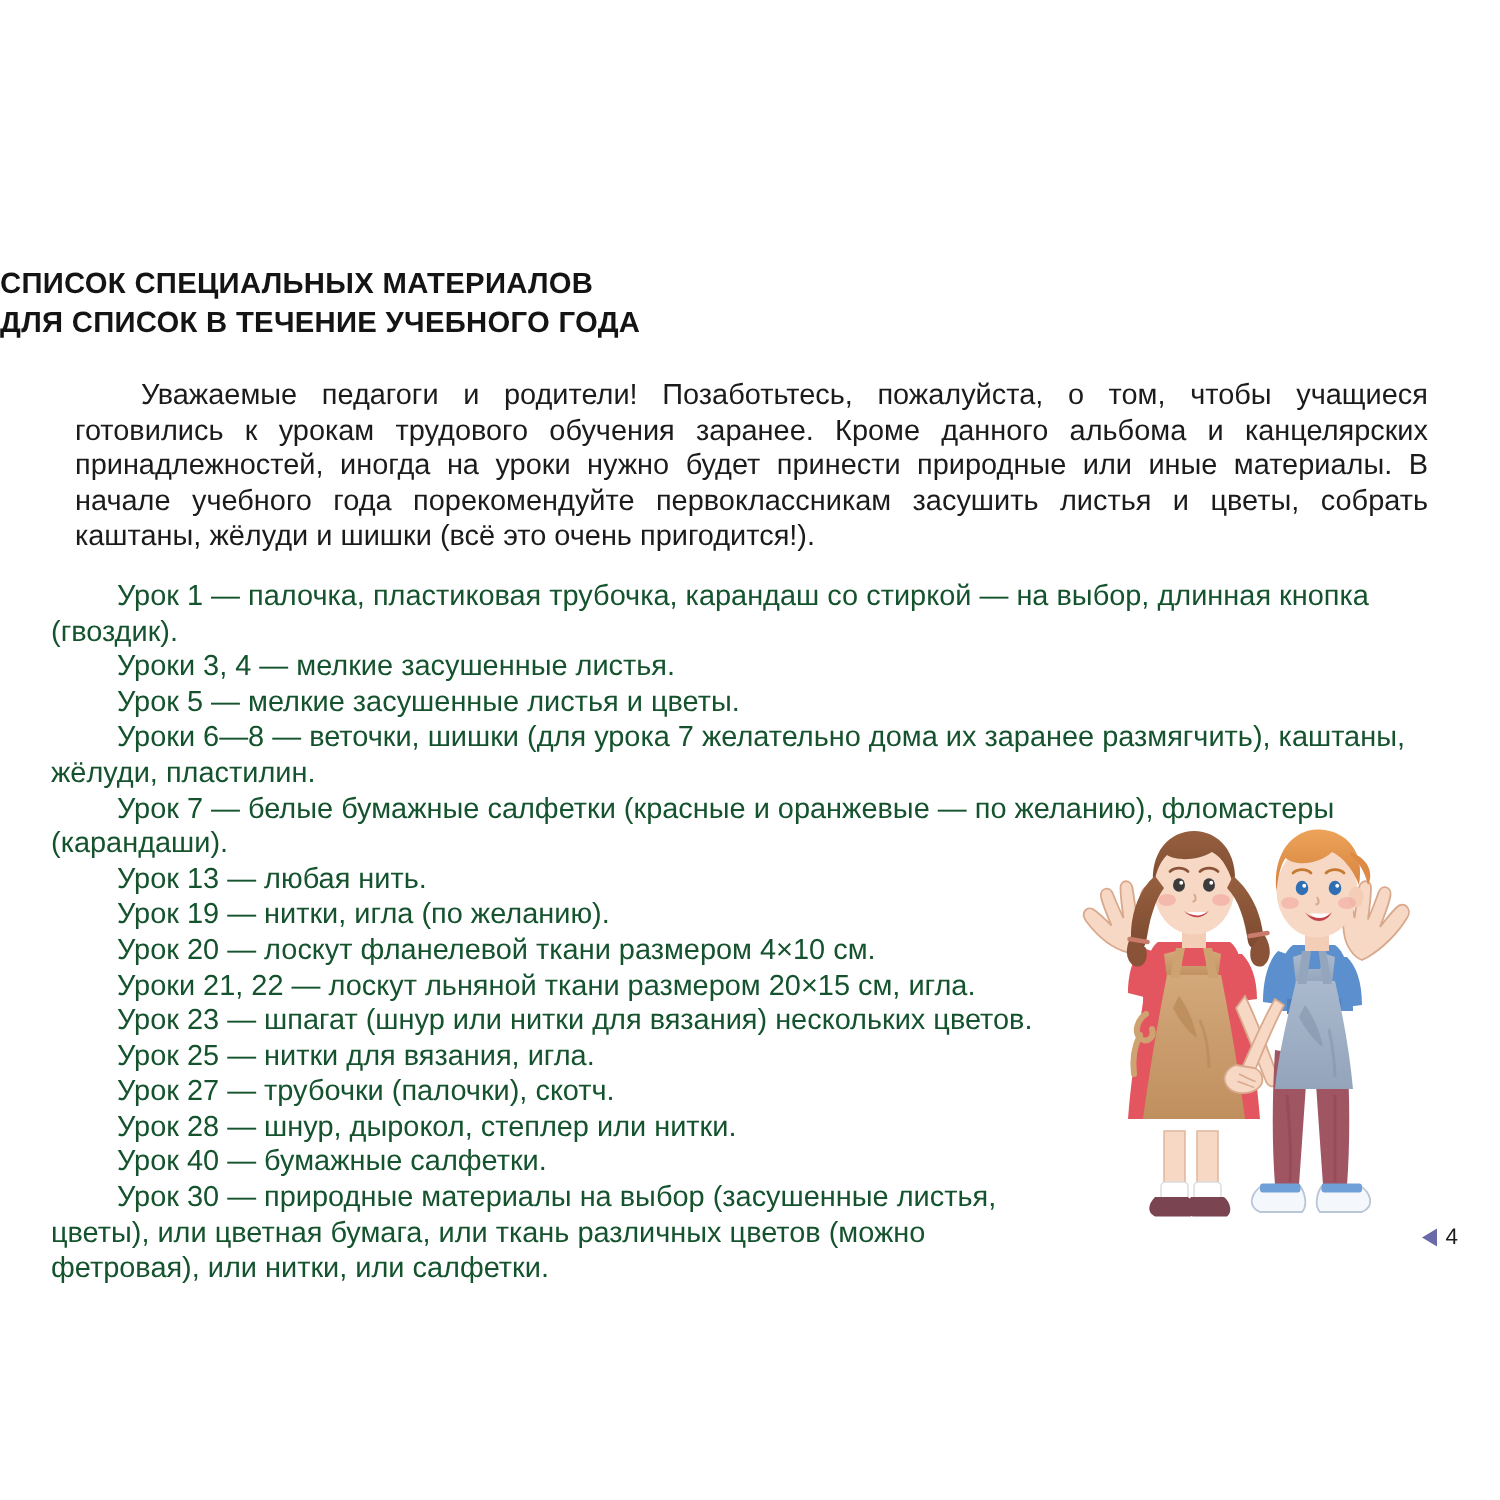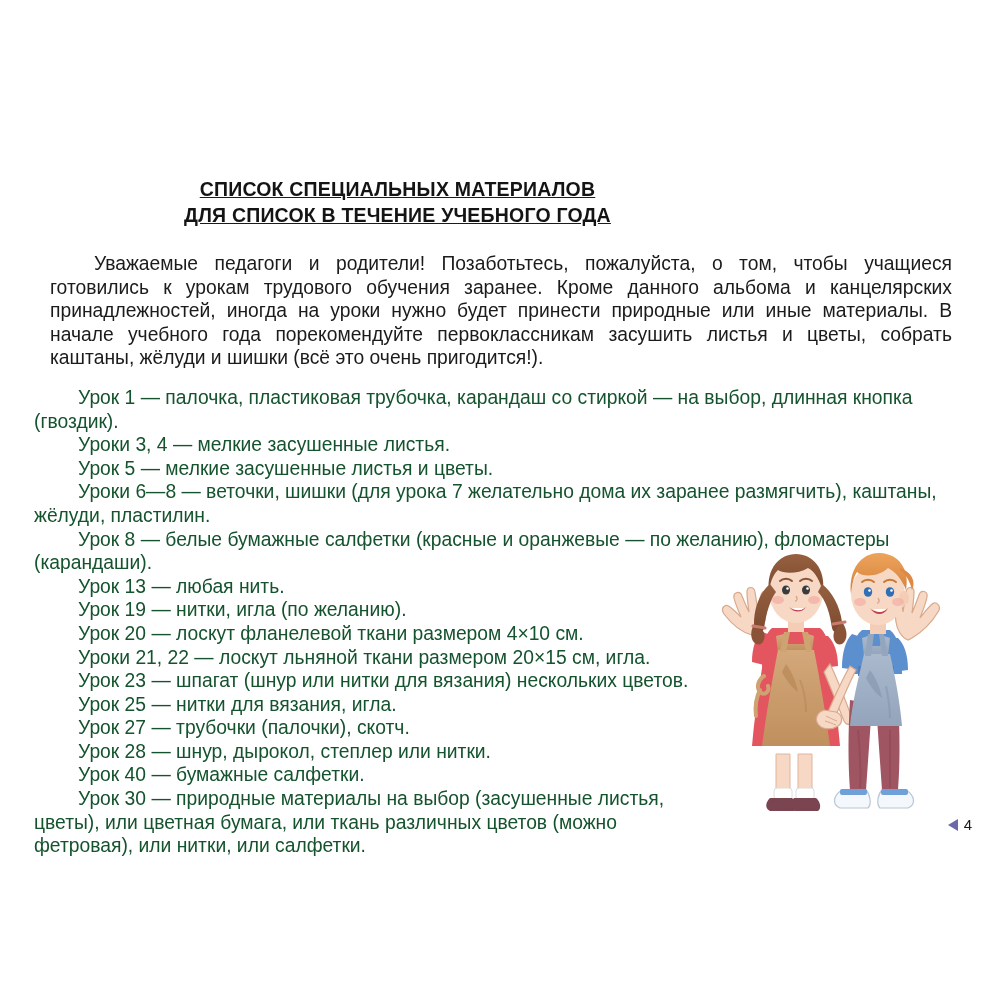--- a/index.html
+++ b/index.html
@@ -22,22 +22,20 @@
     height: 1000px;
     background: #ffffff;
   }
 
   
   .title-block {
     position: absolute;
     left: 0;
     top: 176px;
     width: 795px;
-    text-align: center;
-    text-decoration: underline;
   }
   .title-line {
     display: block;
     font-weight: bold;
     font-size: 19.5px;
     letter-spacing: 0.2px;
     line-height: 26px;
     color: #141414;
   }
 
@@ -114,21 +112,21 @@
   </div>
 
   <div class="body-text">
 
     <p class="para">Уважаемые педагоги и родители! Позаботьтесь, пожалуйста, о том, чтобы учащиеся готовились к урокам трудового обучения заранее. Кроме данного альбома и канцелярских принадлежностей, иногда на уроки нужно будет принести природные или иные материалы. В начале учебного года порекомендуйте первоклассникам засушить листья и цветы, собрать каштаны, жёлуди и шишки (всё это очень пригодится!).</p>
 
     <p class="lesson">Урок 1 — палочка, пластиковая трубочка, карандаш со стиркой  — на выбор, длинная кнопка (гвоздик).</p>
     <p class="lesson">Уроки 3, 4 — мелкие засушенные листья.</p>
     <p class="lesson">Урок 5 — мелкие засушенные листья и цветы.</p>
     <p class="lesson">Уроки 6—8 — веточки, шишки (для урока 7 желательно дома их заранее размягчить), каштаны, жёлуди, пластилин.</p>
-    <p class="lesson">Урок 8 — белые бумажные салфетки (красные и оранжевые — по желанию), фломастеры (карандаши).</p>
+    <p class="lesson">Урок 7 — белые бумажные салфетки (красные и оранжевые — по желанию), фломастеры (карандаши).</p>
     <p class="lesson narrow">Урок 13 — любая нить.</p>
     <p class="lesson narrow">Урок 19 — нитки, игла (по желанию).</p>
     <p class="lesson narrow">Урок 20 — лоскут фланелевой ткани размером 4×10 см.</p>
     <p class="lesson narrow">Уроки 21, 22 — лоскут льняной ткани размером 20×15 см, игла.</p>
     <p class="lesson narrow">Урок 23 — шпагат (шнур или нитки для вязания) нескольких цветов.</p>
     <p class="lesson narrow">Урок 25 — нитки для вязания, игла.</p>
     <p class="lesson narrow">Урок 27 — трубочки (палочки), скотч.</p>
     <p class="lesson narrow">Урок 28 — шнур, дырокол, степлер или нитки.</p>
     <p class="lesson narrow">Урок 40 — бумажные салфетки.</p>
     <p class="lesson narrow">Урок 30 — природные материалы на выбор (засушенные листья, цветы), или цветная бумага, или ткань различных цветов (можно фетровая), или нитки, или салфетки.</p>

